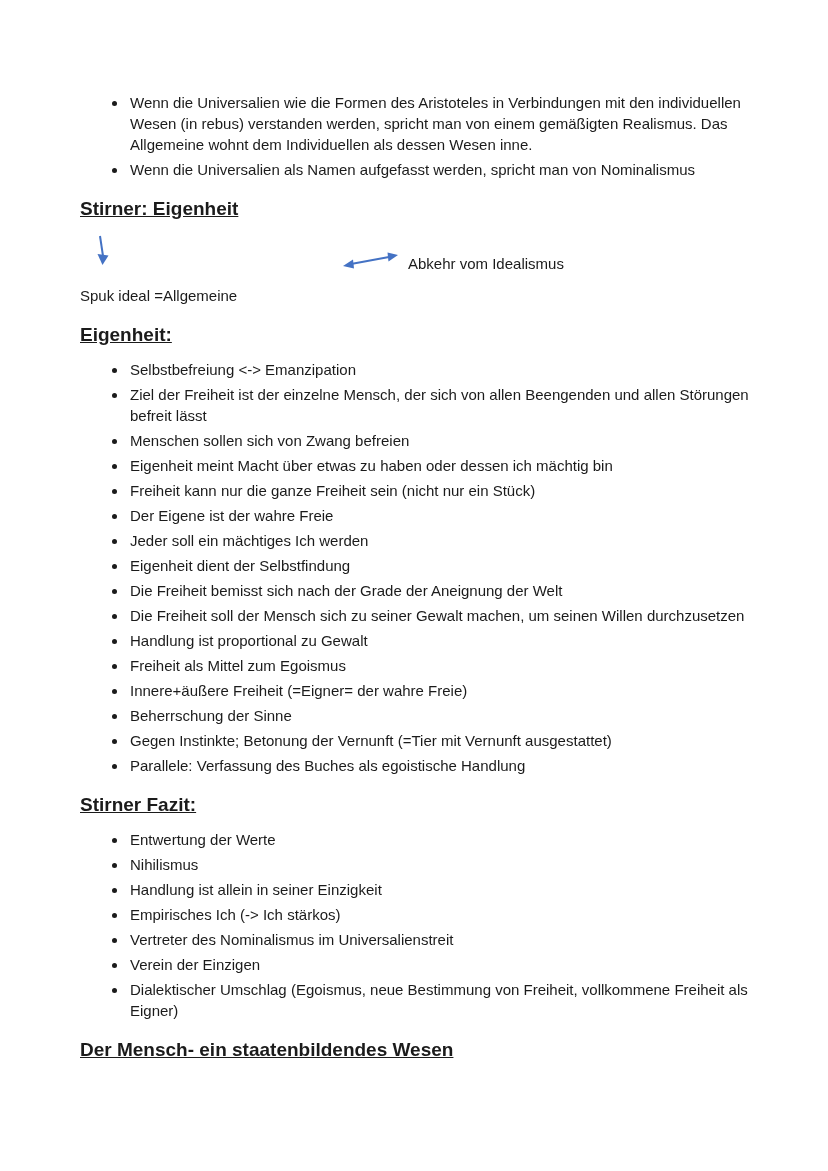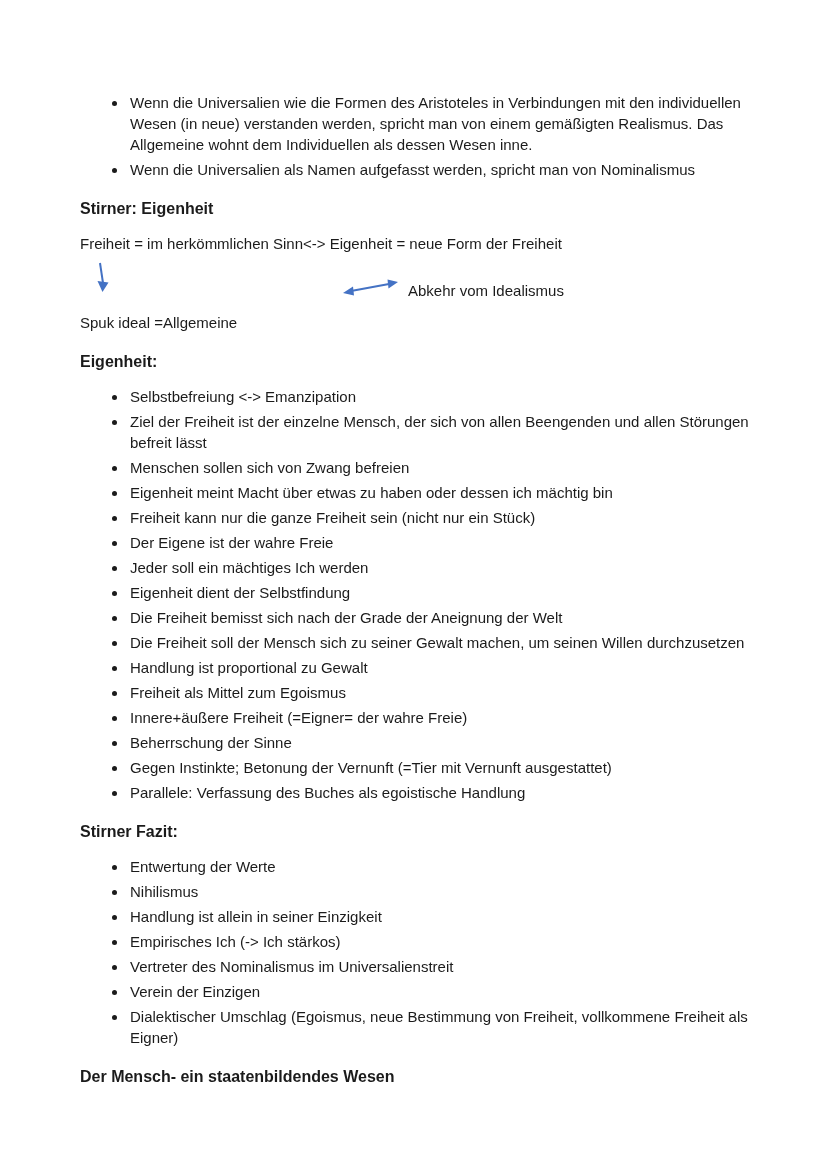--- a/index.html
+++ b/index.html
@@ -19,22 +19,23 @@
   ul.bullets {
     margin: 0 0 16px 0;
     padding-left: 48px;
     list-style: disc;
   }
   ul.bullets li {
     margin-bottom: 4px;
     padding-left: 2px;
   }
   .heading {
-    font-size: 16px;
+    font-size: 19px;
     font-weight: bold;
+    text-decoration: underline;
     margin: 18px 0 14px 0;
   }
   .para { margin: 14px 0 6px 0; }
   .annotation-row {
     position: relative;
     height: 52px;
     margin: 2px 0 0 0;
   }
   .down-arrow-wrap {
     position: absolute;
@@ -50,27 +51,26 @@
     gap: 8px;
   }
   .spuk { margin: 0 0 16px 0; }
 </style>
 </head>
 <body>
 
 <div class="page">
 
   <ul class="bullets">
-    <li>Wenn die Universalien wie die Formen des Aristoteles in Verbindungen mit den individuellen Wesen (in neue) verstanden werden, spricht man von einem gemäßigten Realismus. Das Allgemeine wohnt dem Individuellen als dessen Wesen inne.</li>
+    <li>Wenn die Universalien wie die Formen des Aristoteles in Verbindungen mit den individuellen Wesen (in rebus) verstanden werden, spricht man von einem gemäßigten Realismus. Das Allgemeine wohnt dem Individuellen als dessen Wesen inne.</li>
     <li>Wenn die Universalien als Namen aufgefasst werden, spricht man von Nominalismus</li>
   </ul>
 
   <div class="heading">Stirner: Eigenheit</div>
 
-  <div class="para">Freiheit = im herkömmlichen Sinn&lt;-&gt; Eigenheit = neue Form der Freiheit</div>
 
   <div class="annotation-row">
     <span class="down-arrow-wrap">
       <svg width="20" height="32" viewBox="0 0 20 32" aria-hidden="true">
         <line x1="6" y1="1" x2="9" y2="21" stroke="#4472c4" stroke-width="2"></line>
         <polygon points="3.5,19 14.5,20.5 8.5,30" fill="#4472c4"></polygon>
       </svg>
     </span>
     <span class="abkehr-wrap">
       <span>

